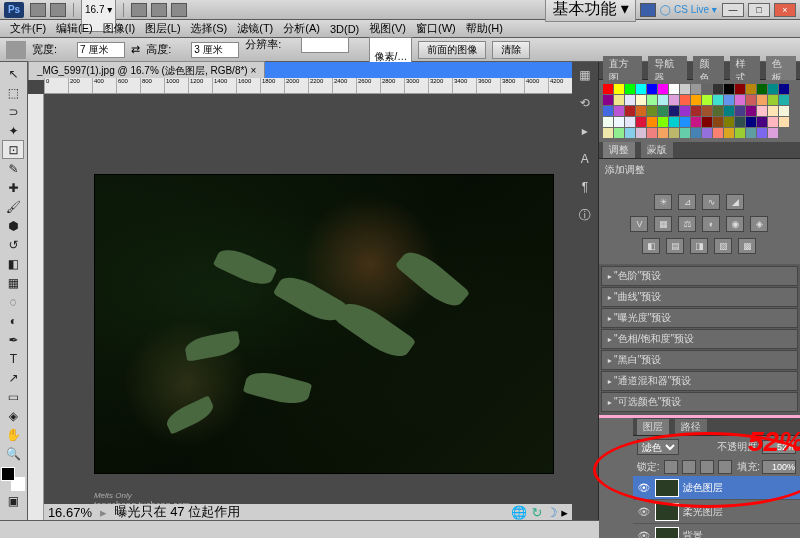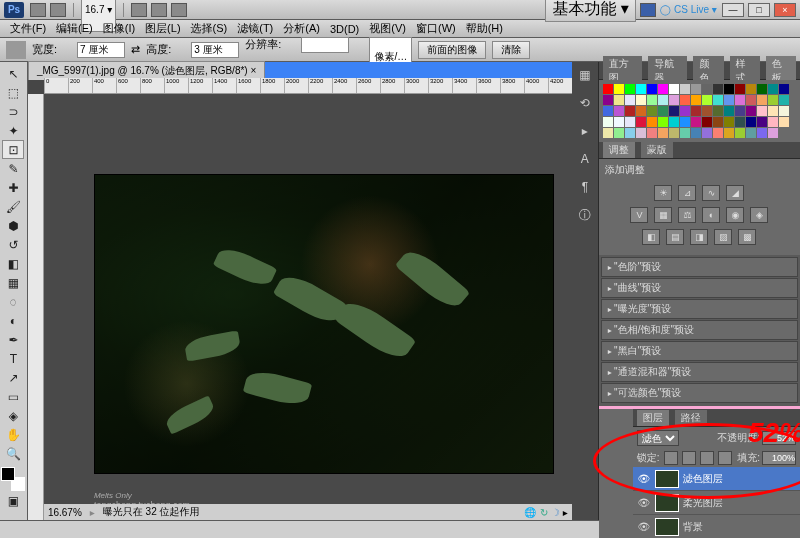--- a/index.html
+++ b/index.html
@@ -75,21 +75,21 @@
 .layer-list { background: #6a6a6a; }
 .layer-row { height: 24px; display: flex; align-items: center; padding: 0 4px; gap: 4px; border-bottom: 1px solid #555; font-size: 10px; color: #ddd; }
 .layer-row.selected { background: #4a78c8; color: #fff; }
 .layer-row .eye { width: 14px; text-align: center; }
 .layer-row .thumb { width: 24px; height: 18px; background: #2a3d24; border: 1px solid #fff; }
 .red-circle { position: absolute; border: 3px solid #ff0000; border-radius: 50%; pointer-events: none; }
 .big52 { position: absolute; color: #ff0000; font-size: 28px; font-weight: bold; font-style: italic; pointer-events: none; }
 .icon-strip { width: 28px; background: #494949; display: flex; flex-direction: column; align-items: center; padding: 4px 0; gap: 10px; }
 .icon-strip .is { width: 18px; height: 18px; color: #ccc; font-size: 12px; display: flex; align-items: center; justify-content: center; }
 .statusbar { height: 18px; background: #cfcfcf; border-top: 1px solid #5a5a5a; display: flex; align-items: center; padding: 0 6px; font-size: 10px; gap: 8px; color: #333; }
-.canvas-status { position: absolute; left: 0; bottom: 0; height: 16px; background: #cfcfcf; width: 100%; display: flex; align-items: center; font-size: 10px; padding: 0 4px; gap: 8px; }
+.canvas-status { position: absolute; left: 0; bottom: 0; height: 16px; background: #cfcfcf; width: 100%; display: flex; align-items: center; font-size: 13px; padding: 0 4px; gap: 8px; }
 </style>
 </head>
 <body>
 
 <div class="titlebar">
   <div class="ps-logo">Ps</div>
   <div class="tb-group">
     <div class="tb-icon"></div>
     <div class="tb-icon"></div>
     <div class="tb-divider"></div>
@@ -218,21 +218,21 @@
           <div class="leaf" style="left:300px;top:90px;width:75px;height:28px;transform:rotate(40deg)"></div>
           <div class="leaf" style="left:70px;top:230px;width:50px;height:20px;transform:rotate(-25deg)"></div>
         </div>
         <div class="watermark">
           <div style="font-style:italic;font-size:8px">Melts Only</div>
           <div>tangcheng.tuchong.com</div>
         </div>
         <div class="canvas-status">
           <span>16.67%</span>
           <span style="color:#888">▸</span>
-          <span>曝光只在 32 位起作用</span>
+          <span>曝光只在 47 位起作用</span>
           <span class="right-icons" style="margin-left:auto">
             <span>🌐</span>
             <span style="color:#3a8">↻</span>
             <span style="color:#48c">☽</span>
             <span>▸</span>
           </span>
         </div>
       </div>
     </div>
   </div>
@@ -339,21 +339,21 @@
         <div class="sw" style="background: rgb(95, 158, 160);"></div>
         <div class="sw" style="background: rgb(123, 104, 238);"></div>
         <div class="sw" style="background: rgb(221, 160, 221);"></div>
       </div>
 
     <div class="panel-strip">
       <span class="active">调整</span>
       <span>蒙版</span>
     </div>
     <div class="adjust-panel">
-      <div style="margin-bottom:8px">添加调整</div>
+      <div style="margin-bottom:17px">添加调整</div>
       <div class="row">
         <div class="ic">☀</div>
         <div class="ic">⊿</div>
         <div class="ic">∿</div>
         <div class="ic">◢</div>
       </div>
       <div class="row">
         <div class="ic">V</div>
         <div class="ic">▦</div>
         <div class="ic">⚖</div>

